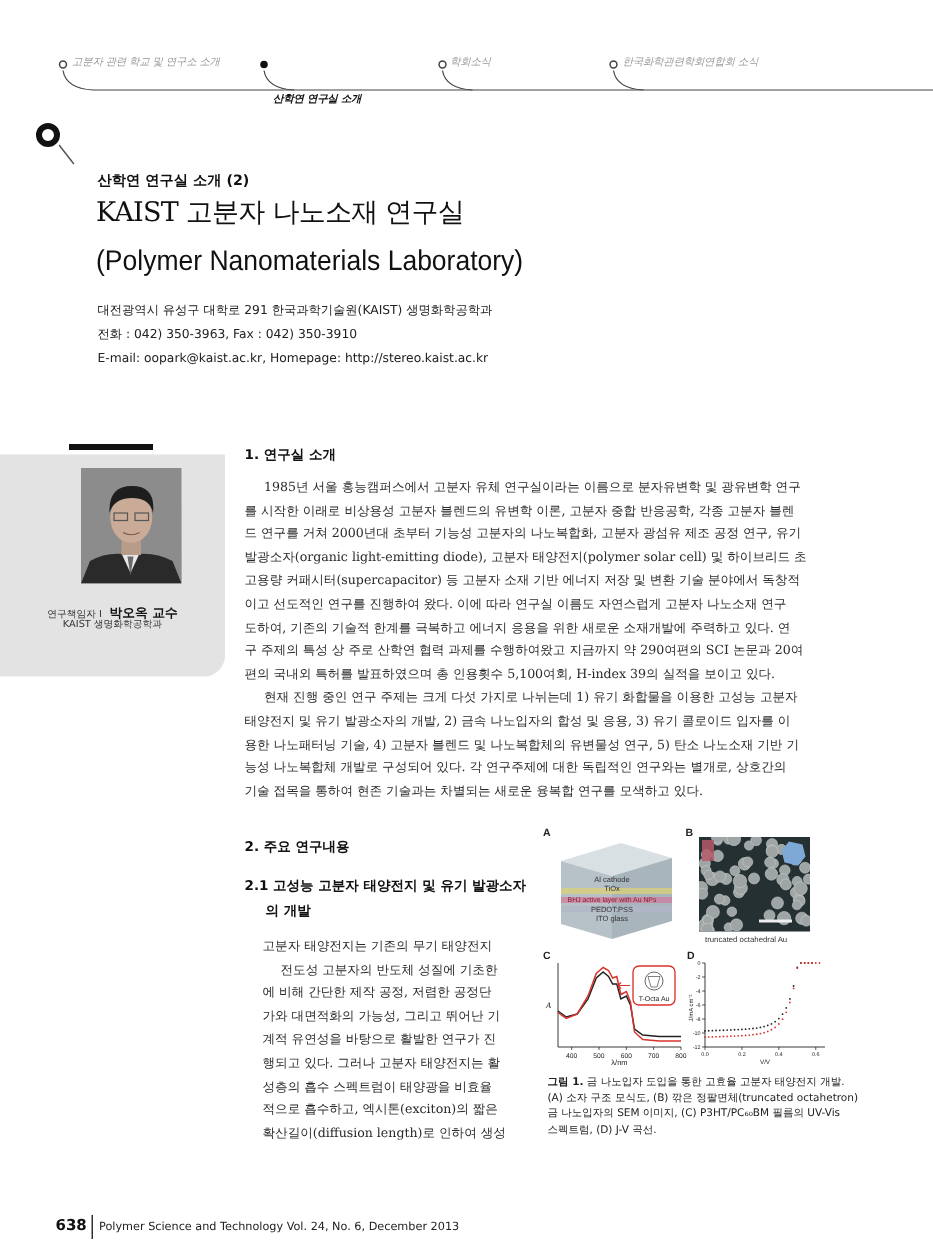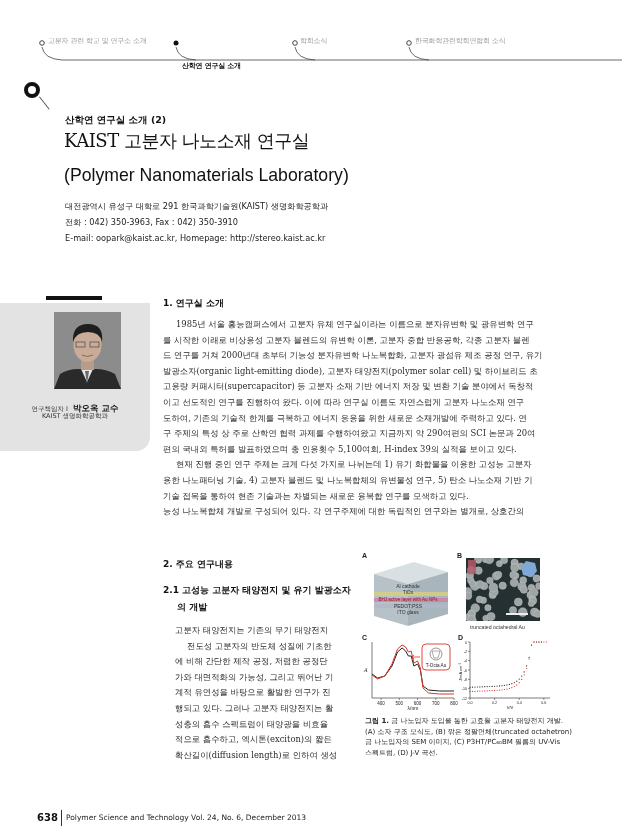--- a/index.html
+++ b/index.html
@@ -1,20 +1,20 @@
 <!DOCTYPE html>
 <html><head>
 <meta charset="utf-8">
 <style>
   * { box-sizing: border-box; margin: 0; padding: 0; }
   html, body { width: 622px; height: 830px; background: #fff; overflow: hidden; }
   body { position: relative; font-family: "DejaVu Sans", sans-serif; color: #222; }
 
   
-  .topnav { position: absolute; left: 0; top: 0; width: 622px; height: 70px; }
+  .topnav { position: absolute; left: 0; top: 0; width: 622px; height: 70px; font-style: italic; }
   .topnav svg { position: absolute; left: 0; top: 0; }
   .nav-item { position: absolute; top: 36px; font-size: 7px; color: #9a9a9a; white-space: nowrap; letter-spacing: -0.2px; }
   .nav-item.active { color: #111; font-weight: bold; margin-top: 25px; }
 
   
   .title-ring { position: absolute; left: 24px; top: 82px; width: 16px; height: 16px; border: 4px solid #111; border-radius: 50%; }
   .title-stick { position: absolute; left: 39px; top: 97px; width: 1px; height: 16px; background: #555; transform: rotate(-38deg); transform-origin: top left; }
   .kicker { position: absolute; left: 65px; top: 114px; font-size: 9.5px; font-weight: bold; color: #111; }
   .main-title { position: absolute; left: 64px; top: 129px; font-family: "DejaVu Serif", serif; font-size: 18px; color: #111; letter-spacing: -0.5px; white-space: nowrap; }
   .sub-title { position: absolute; left: 64px; top: 164px; font-family: "Liberation Sans", sans-serif; font-size: 19px; color: #111; white-space: nowrap; transform: scaleX(0.93); transform-origin: left; }
@@ -93,31 +93,32 @@
 <div class="sb-name" style="top:396px">
   <span class="sb-role">연구책임자 I</span>
   <span class="sb-prof">박오옥 교수</span>
 </div>
 <div class="sb-name sb-dept">KAIST 생명화학공학과</div>
 
 <div class="sec-head" style="left:163px;top:297px">1. 연구실 소개</div>
 <div class="para" style="left:163px;top:317px;width:452px">
   <span class="line" style="padding-left:13px">1985년 서울 홍능캠퍼스에서 고분자 유체 연구실이라는 이름으로 분자유변학 및 광유변학 연구</span>
   <span class="line">를 시작한 이래로 비상용성 고분자 블렌드의 유변학 이론, 고분자 중합 반응공학, 각종 고분자 블렌</span>
-  <span class="line">드 연구를 거쳐 2000년대 초부터 기능성 분자유변학 나노복합화, 고분자 광섬유 제조 공정 연구, 유기</span>
+  <span class="line">드 연구를 거쳐 2000년대 초부터 기능성 고분자의 나노복합화, 고분자 광섬유 제조 공정 연구, 유기</span>
   <span class="line">발광소자(organic light-emitting diode), 고분자 태양전지(polymer solar cell) 및 하이브리드 초</span>
   <span class="line">고용량 커패시터(supercapacitor) 등 고분자 소재 기반 에너지 저장 및 변환 기술 분야에서 독창적</span>
   <span class="line">이고 선도적인 연구를 진행하여 왔다. 이에 따라 연구실 이름도 자연스럽게 고분자 나노소재 연구</span>
   <span class="line">도하여, 기존의 기술적 한계를 극복하고 에너지 응용을 위한 새로운 소재개발에 주력하고 있다. 연</span>
   <span class="line">구 주제의 특성 상 주로 산학연 협력 과제를 수행하여왔고 지금까지 약 290여편의 SCI 논문과 20여</span>
   <span class="line">편의 국내외 특허를 발표하였으며 총 인용횟수 5,100여회, H-index 39의 실적을 보이고 있다.</span>
   <span class="line" style="padding-left:13px">현재 진행 중인 연구 주제는 크게 다섯 가지로 나뉘는데 1) 유기 화합물을 이용한 고성능 고분자</span>
+  <span class="line">태양전지 및 유기 발광소자의 개발, 2) 금속 나노입자의 합성 및 응용, 3) 유기 콜로이드 입자를 이</span>
   <span class="line">용한 나노패터닝 기술, 4) 고분자 블렌드 및 나노복합체의 유변물성 연구, 5) 탄소 나노소재 기반 기</span>
+  <span class="line">능성 나노복합체 개발로 구성되어 있다. 각 연구주제에 대한 독립적인 연구와는 별개로, 상호간의</span>
   <span class="line">기술 접목을 통하여 현존 기술과는 차별되는 새로운 융복합 연구를 모색하고 있다.</span>
-  <span class="line">능성 나노복합체 개발로 구성되어 있다. 각 연구주제에 대한 독립적인 연구와는 별개로, 상호간의</span>
 </div>
 
 <div class="sec-head" style="left:163px;top:558px">2. 주요 연구내용</div>
 <div class="sec-head" style="left:163px;top:584px">2.1 고성능 고분자 태양전지 및 유기 발광소자</div>
 <div class="sec-head" style="left:177px;top:601px">의 개발</div>
 <div class="para" style="left:175px;top:623px;width:170px">
   <span class="line">고분자 태양전지는 기존의 무기 태양전지</span>
   <span class="line" style="padding-left:12px">전도성 고분자의 반도체 성질에 기초한</span>
   <span class="line">에 비해 간단한 제작 공정, 저렴한 공정단</span>
   <span class="line">가와 대면적화의 가능성, 그리고 뛰어난 기</span>

